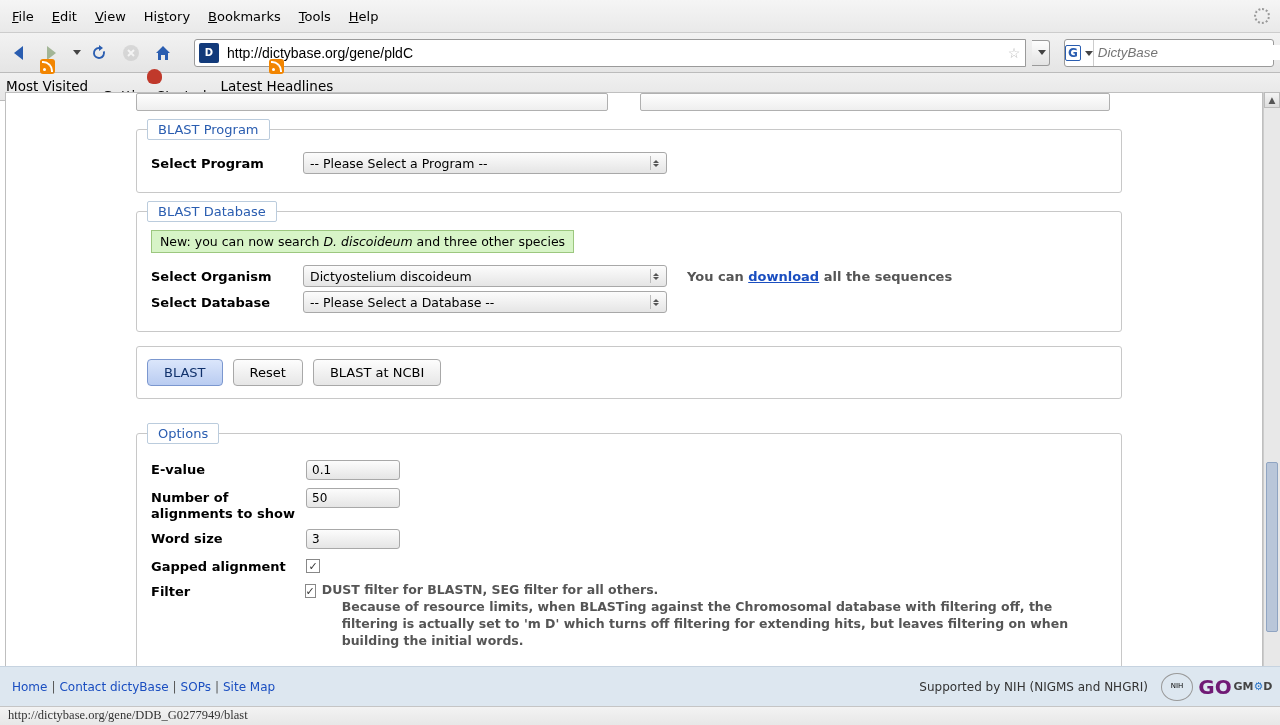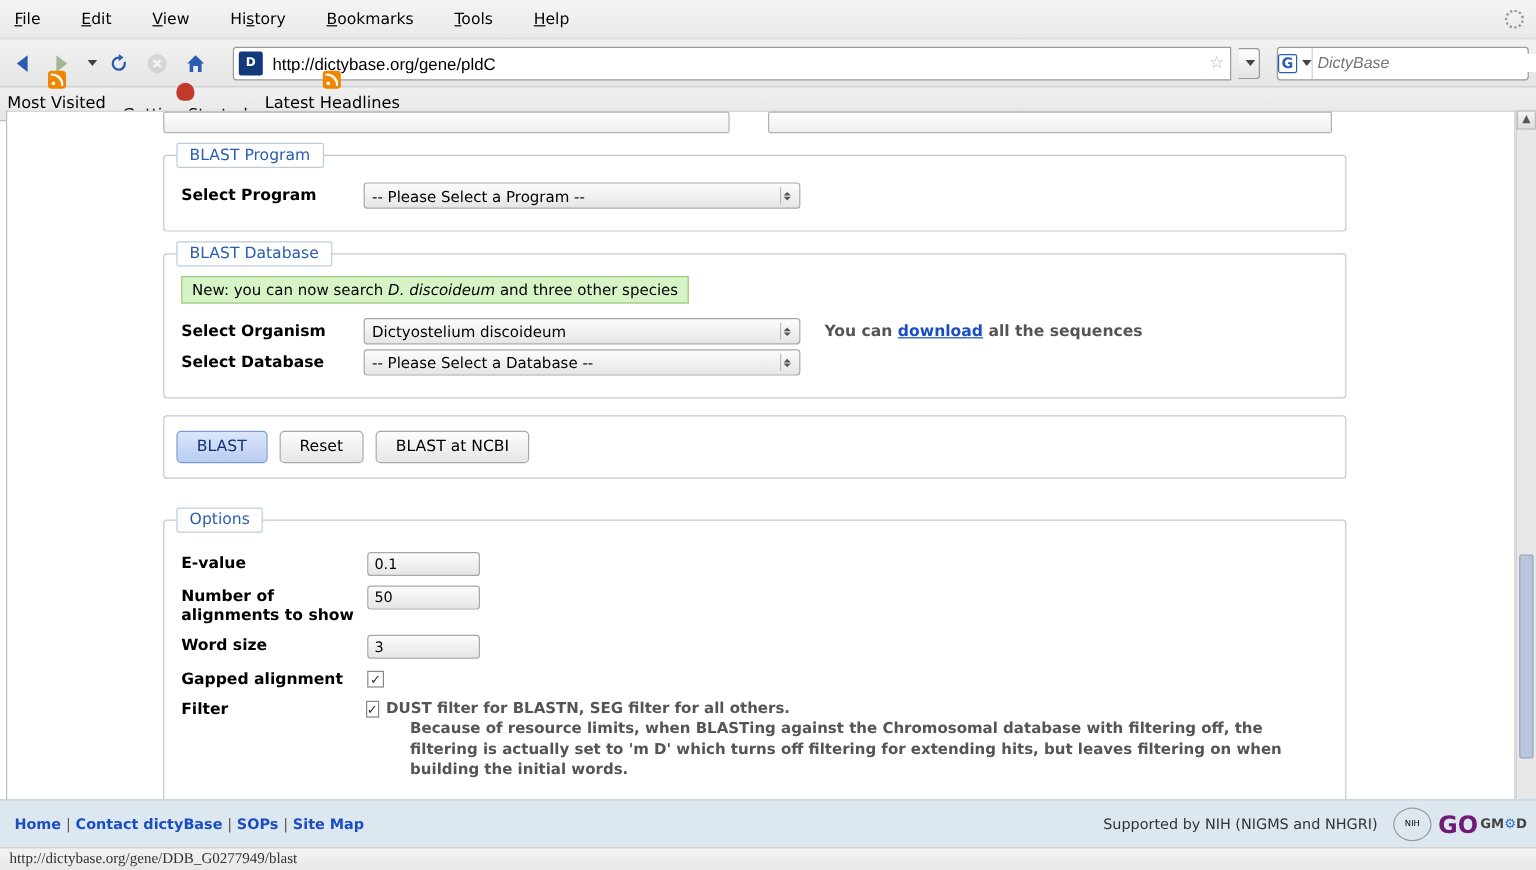--- a/index.html
+++ b/index.html
@@ -1,20 +1,20 @@
 <!DOCTYPE html>
 <html><head>
 <meta charset="utf-8">
 <style>
   * { box-sizing: border-box; }
   html, body { margin:0; padding:0; font-family: "DejaVu Sans", "Liberation Sans", Arial, sans-serif; font-size:13px; color:#000; }
   body { background:#fff; width:1280px; height:725px; overflow:hidden; position:relative; }
 
   
-  .menubar { height:24px; background:linear-gradient(#f5f5f5,#e9e9e9); border-bottom:1px solid #ccc; display:flex; align-items:center; padding:16px 4px; gap:18px; }
+  .menubar { height:24px; background:linear-gradient(#f5f5f5,#e9e9e9); border-bottom:1px solid #ccc; display:flex; align-items:center; padding:16px 4px; gap:2px; }
   .menubar .mitem { padding:2px 8px; cursor:default; }
   .menubar .mitem span.u { text-decoration:underline; }
   .menubar .spacer { flex:1; }
   .throbber { width:16px; height:16px; border:2px dotted #999; border-radius:50%; margin-right:6px; }
 
   .toolbar { height:40px; background:linear-gradient(#f2f2f2,#e5e5e5); border-bottom:1px solid #bbb; display:flex; align-items:center; padding:0 6px; gap:6px; }
   .tbtn { width:26px; height:26px; display:flex; align-items:center; justify-content:center; border-radius:3px; }
   .tbtn svg { display:block; }
   .tbtn.disabled { opacity:.45; }
   .dropdown-caret { width:10px; display:flex; align-items:center; justify-content:center; }
@@ -72,21 +72,21 @@
   .opt-sel { width:94px; height:20px; border:1px solid #a8a8a8; border-radius:3px; background:linear-gradient(#fcfcfc,#e5e5e5); font-size:12px; display:flex;align-items:center;justify-content:space-between;padding:0 5px;}
   .opt-sel .caret2{border-left:1px solid #bbb;padding-left:3px;width:8px;}
   .opt-row { display:flex; align-items:flex-start; margin:8px 0; }
   .opt-row .lbl2 { width:155px; font-weight:bold; padding-top:2px;}
   .chk { width:14px;height:14px;border:1px solid #888;background:#fff;display:inline-flex;align-items:center;justify-content:center;font-size:11px;color:#333;margin-top:2px;}
   .filter-expl { font-size:12.5px; color:#555; font-weight:bold; line-height:1.35; max-width:790px;}
   .filter-expl .sub { display:block; margin-left:20px; }
 
   
   .footer-band { position:absolute; left:0; right:0; bottom:19px; height:40px; background:#dde7f0; border-top:1px solid #c6d3e0; display:flex; align-items:center; padding:0 8px; font-size:12px;}
-  .footer-band a { color:#1a4ec0; text-decoration:none; margin:0 4px;font-weight:bold;}
+  .footer-band a { color:#1a4ec0; text-decoration:none; margin:0 4px;}
   .footer-band .sep{color:#555;}
   .footer-band .grow{flex:1;}
   .footer-band .sup { color:#333; margin-right:10px;}
   .flogo { width:32px;height:28px; margin:0 3px; display:flex;align-items:center;justify-content:center; }
   .flogo.nih{ border:1px solid #999;border-radius:50%; font-size:7px; text-align:center; line-height:1; padding:2px;}
   .flogo.go { color:#701a75; font-weight:bold; font-size:20px; }
   .flogo.gmod{ font-size:11px; font-weight:bold; color:#444;}
   .flogo.gmod .cog{color:#2a74c7;}
 
   

